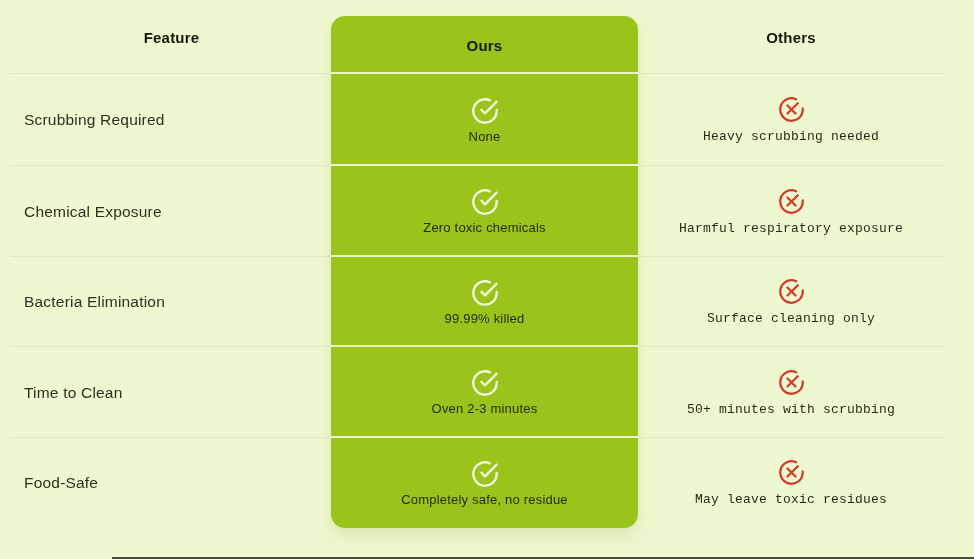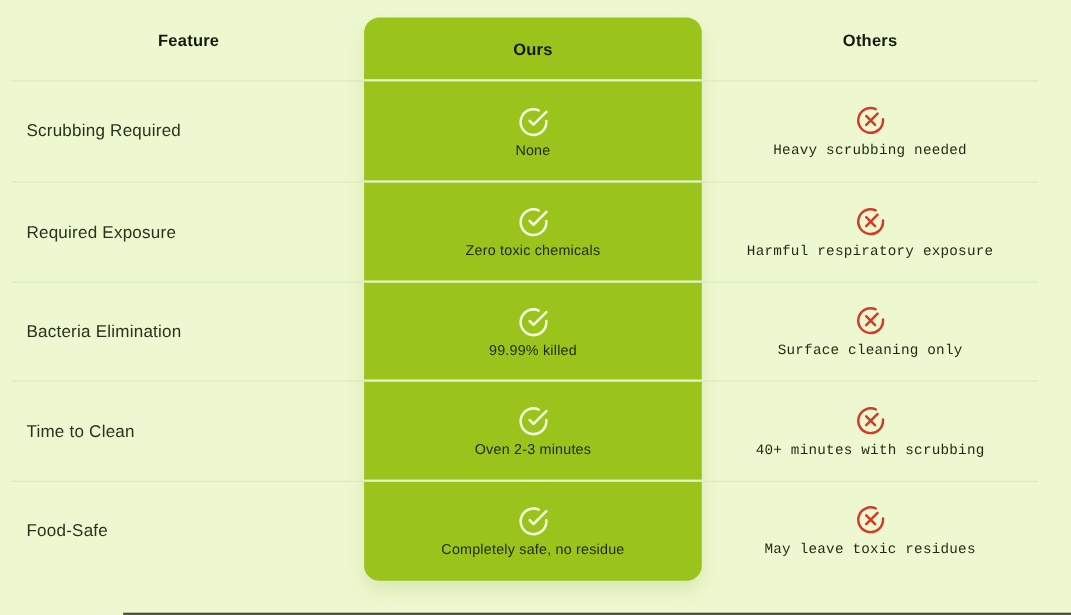--- a/index.html
+++ b/index.html
@@ -122,21 +122,21 @@
         <svg width="27" height="27" viewBox="0 0 24 24" fill="none" stroke="currentColor" stroke-width="2" stroke-linecap="round" stroke-linejoin="round">
             <path d="M22 11.08V12a10 10 0 1 1-5.93-9.14"></path>
             <path d="M17.6 6.4 8.4 15.6"></path>
             <path d="M8.4 8.4l7.2 7.2"></path>
           </svg>
       </span>
       <span class="val">Heavy scrubbing needed</span>
     </div>
 
     <div class="cell feature-cell div-left">
-      <span>Required Exposure</span>
+      <span>Chemical Exposure</span>
     </div>
     <div class="cell ours-cell div-green">
       <span class="icon icon-check">
         <svg width="28" height="28" viewBox="0 0 24 24" fill="none" stroke="currentColor" stroke-width="2" stroke-linecap="round" stroke-linejoin="round">
             <path d="M22 11.08V12a10 10 0 1 1-5.93-9.14"></path>
             <path d="M22 4 12 14.01l-3-3"></path>
           </svg>
       </span>
       <span class="val">Zero toxic chemicals</span>
     </div>
@@ -187,21 +187,21 @@
       <span class="val">Oven 2-3 minutes</span>
     </div>
     <div class="cell others-cell div-right">
       <span class="icon icon-x">
         <svg width="27" height="27" viewBox="0 0 24 24" fill="none" stroke="currentColor" stroke-width="2" stroke-linecap="round" stroke-linejoin="round">
             <path d="M22 11.08V12a10 10 0 1 1-5.93-9.14"></path>
             <path d="M17.6 6.4 8.4 15.6"></path>
             <path d="M8.4 8.4l7.2 7.2"></path>
           </svg>
       </span>
-      <span class="val">40+ minutes with scrubbing</span>
+      <span class="val">50+ minutes with scrubbing</span>
     </div>
 
     <div class="cell feature-cell">
       <span>Food-Safe</span>
     </div>
     <div class="cell ours-cell">
       <span class="icon icon-check">
         <svg width="28" height="28" viewBox="0 0 24 24" fill="none" stroke="currentColor" stroke-width="2" stroke-linecap="round" stroke-linejoin="round">
             <path d="M22 11.08V12a10 10 0 1 1-5.93-9.14"></path>
             <path d="M22 4 12 14.01l-3-3"></path>

